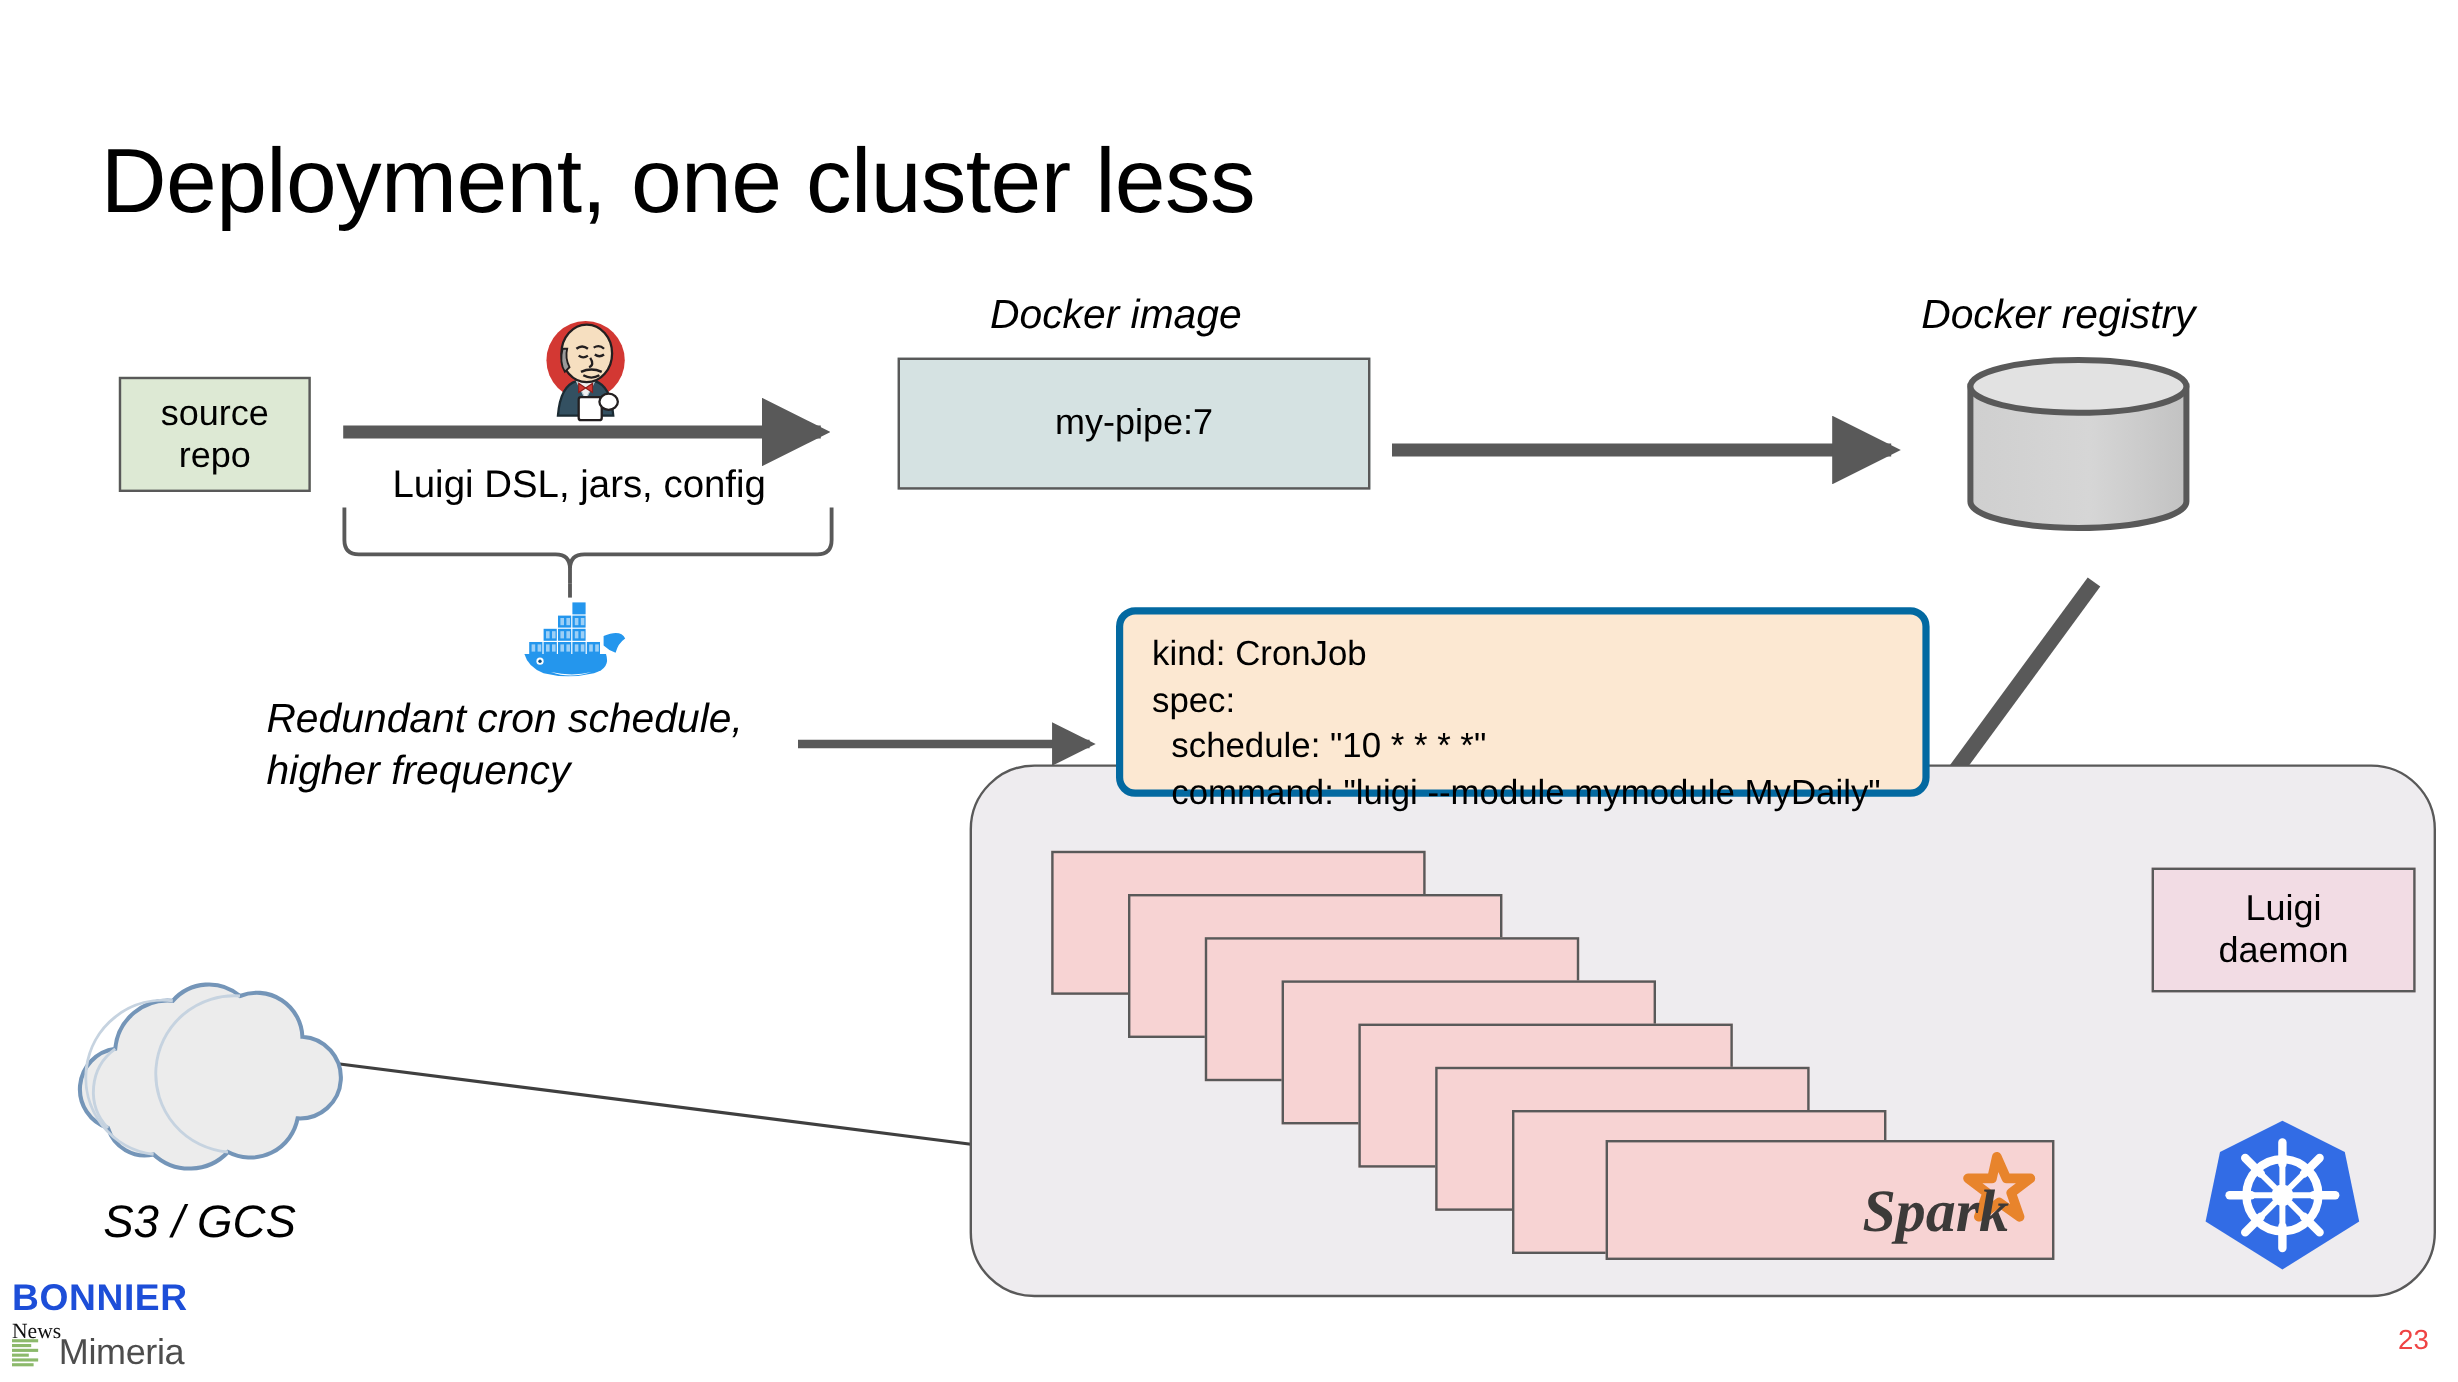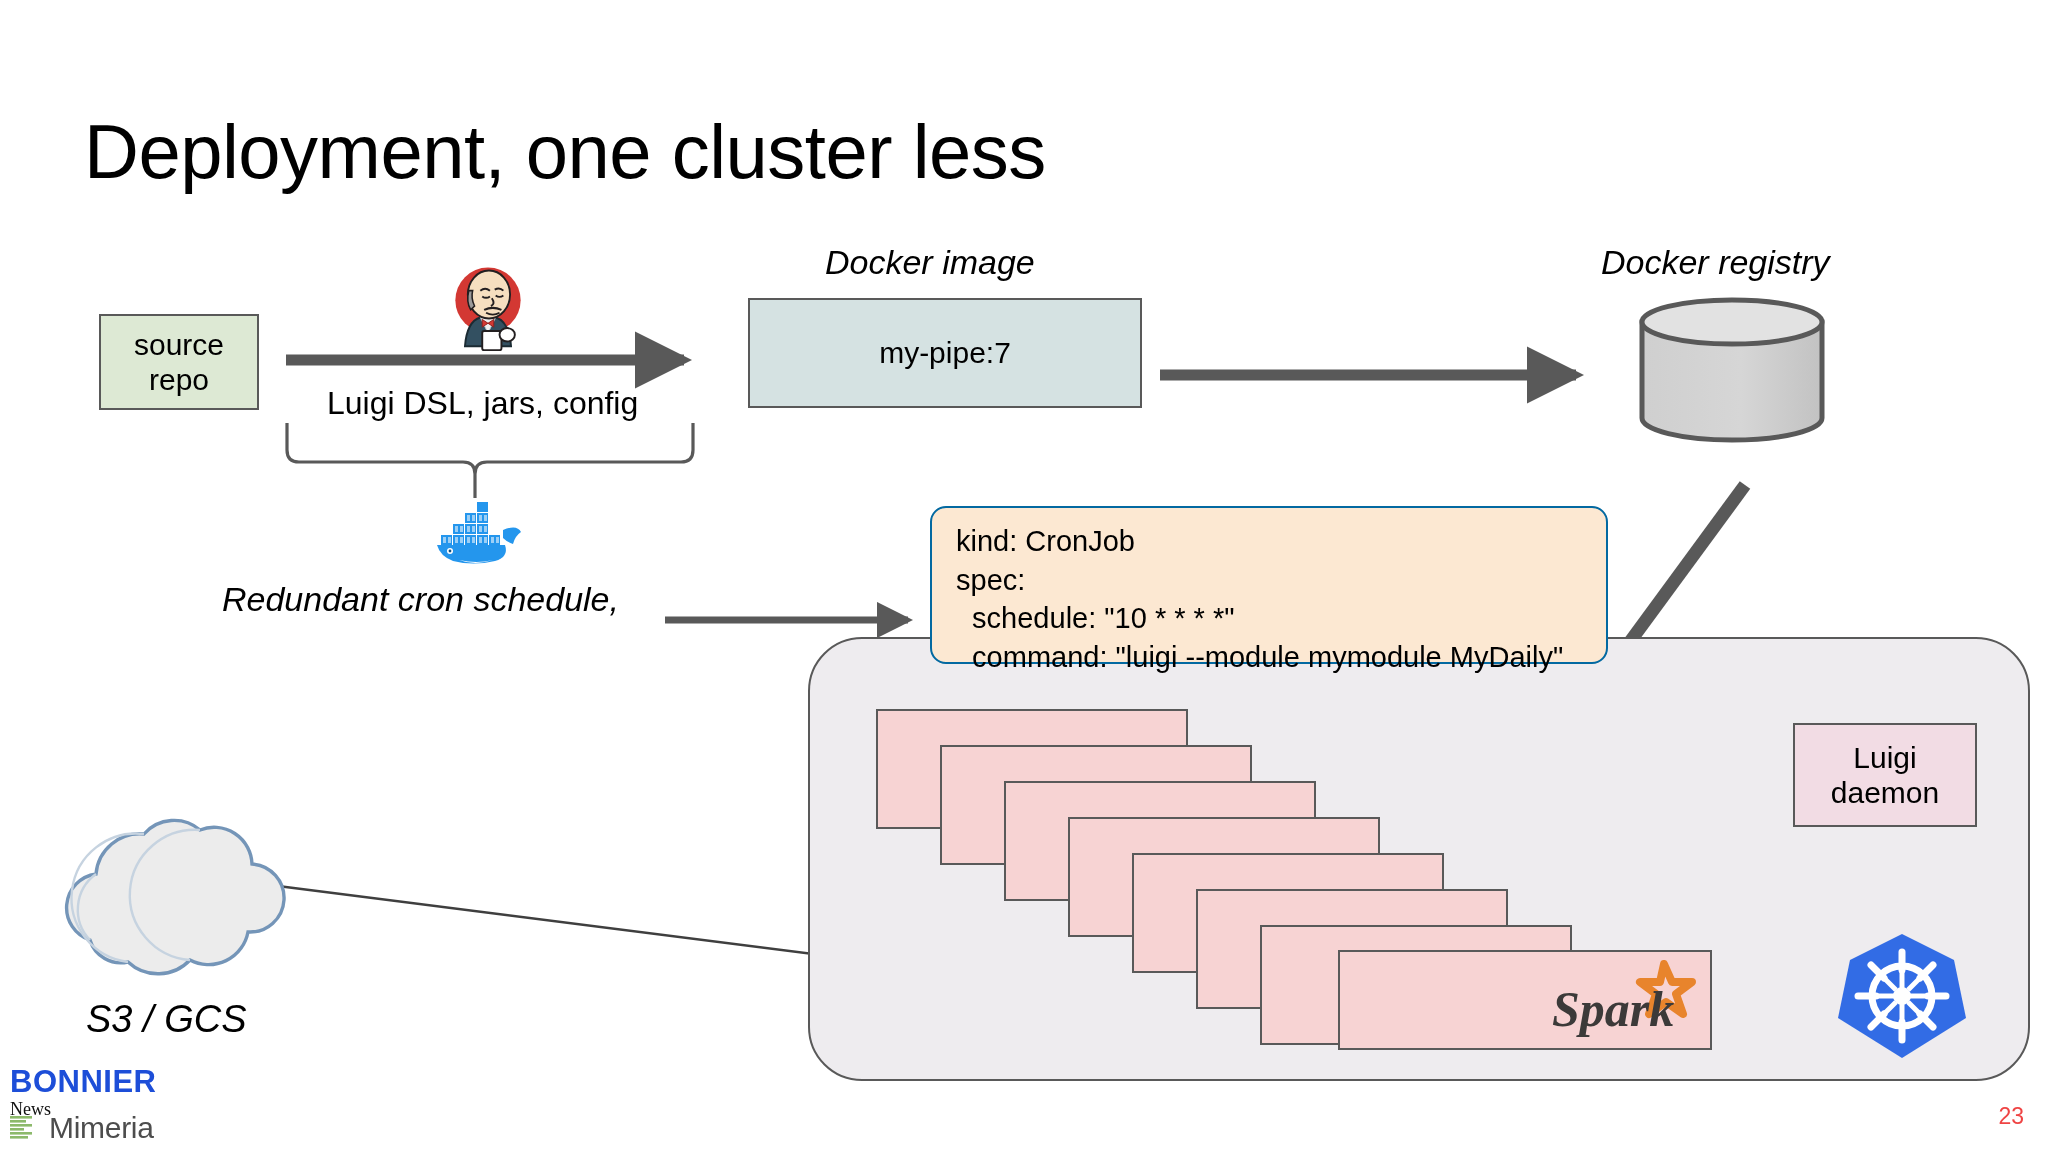--- a/index.html
+++ b/index.html
@@ -55,21 +55,21 @@
     background: #dde9d4;
     flex-direction: column;
   }
   #docker-image-box {
     left: 748px; top: 298px;
     width: 394px; height: 110px;
     background: #d5e2e2;
   }
   #luigi-daemon-box {
     left: 1793px; top: 723px;
-    width: 184px; height: 104px;
+    width: 220px; height: 104px;
     background: #f2dce4;
     flex-direction: column;
     z-index: 6;
   }
   #spark-box {
     left: 1338px; top: 950px;
     width: 374px; height: 100px;
     background: #f7d3d3;
     justify-content: flex-start;
     z-index: 7;
@@ -107,21 +107,21 @@
     font-size: 32px;
     color: #000;
     white-space: nowrap;
   }
 
   
   #cronjob-box {
     left: 930px; top: 506px;
     width: 678px; height: 158px;
     background: #fce8d2;
-    border: 2px solid #0369a1;
+    border: 6px solid #0369a1;
     border-radius: 16px;
     box-sizing: border-box;
     padding: 14px 0 0 24px;
     z-index: 8;
   }
   #cronjob-box .yaml-line {
     font-size: 29px;
     line-height: 1.33;
     color: #000;
     white-space: pre;
@@ -358,20 +358,21 @@
 
       <circle cx="27" cy="57" r="3" fill="#ffffff"></circle>
       <circle cx="27" cy="57" r="1.4" fill="#11507f"></circle>
 
       <path d="M 36 66 Q 52 72 70 66 Q 54 70 36 66 Z" fill="#ffffff"></path>
     </svg>
   </div>
 
   <div class="abs" id="redundant-label">
     <div>Redundant cron schedule,</div>
+    <div>higher frequency</div>
   </div>
 
   <div class="abs italic-label" id="docker-image-label">Docker image</div>
   <div class="abs node-box" id="docker-image-box">
     <span>my-pipe:7</span>
   </div>
 
   <div class="abs italic-label" id="docker-registry-label">Docker registry</div>
   <div class="abs" id="registry-cylinder"></div>
 

